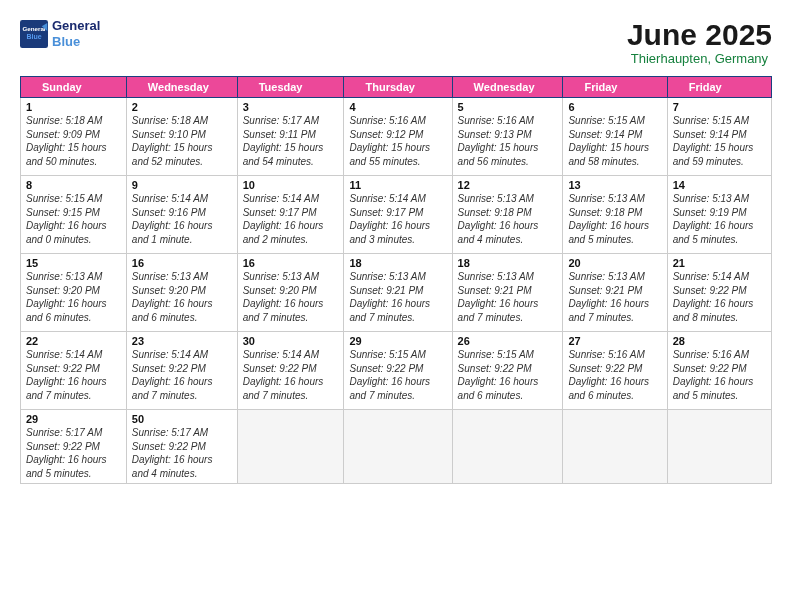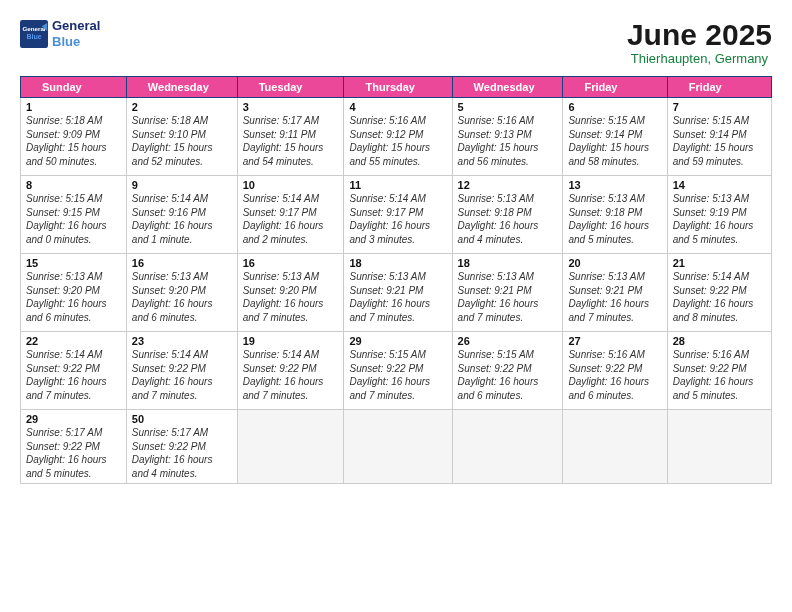--- a/index.html
+++ b/index.html
@@ -223,21 +223,21 @@
       <tr class="week-row">
         <td>
           <span class="day-num">22</span>
           <div class="day-info">Sunrise: 5:14 AM<br>Sunset: 9:22 PM<br>Daylight: 16 hours and 7 minutes.</div>
         </td>
         <td>
           <span class="day-num">23</span>
           <div class="day-info">Sunrise: 5:14 AM<br>Sunset: 9:22 PM<br>Daylight: 16 hours and 7 minutes.</div>
         </td>
         <td>
-          <span class="day-num">19</span>
+          <span class="day-num">30</span>
           <div class="day-info">Sunrise: 5:14 AM<br>Sunset: 9:22 PM<br>Daylight: 16 hours and 7 minutes.</div>
         </td>
         <td>
           <span class="day-num">29</span>
           <div class="day-info">Sunrise: 5:15 AM<br>Sunset: 9:22 PM<br>Daylight: 16 hours and 7 minutes.</div>
         </td>
         <td>
           <span class="day-num">26</span>
           <div class="day-info">Sunrise: 5:15 AM<br>Sunset: 9:22 PM<br>Daylight: 16 hours and 6 minutes.</div>
         </td>

